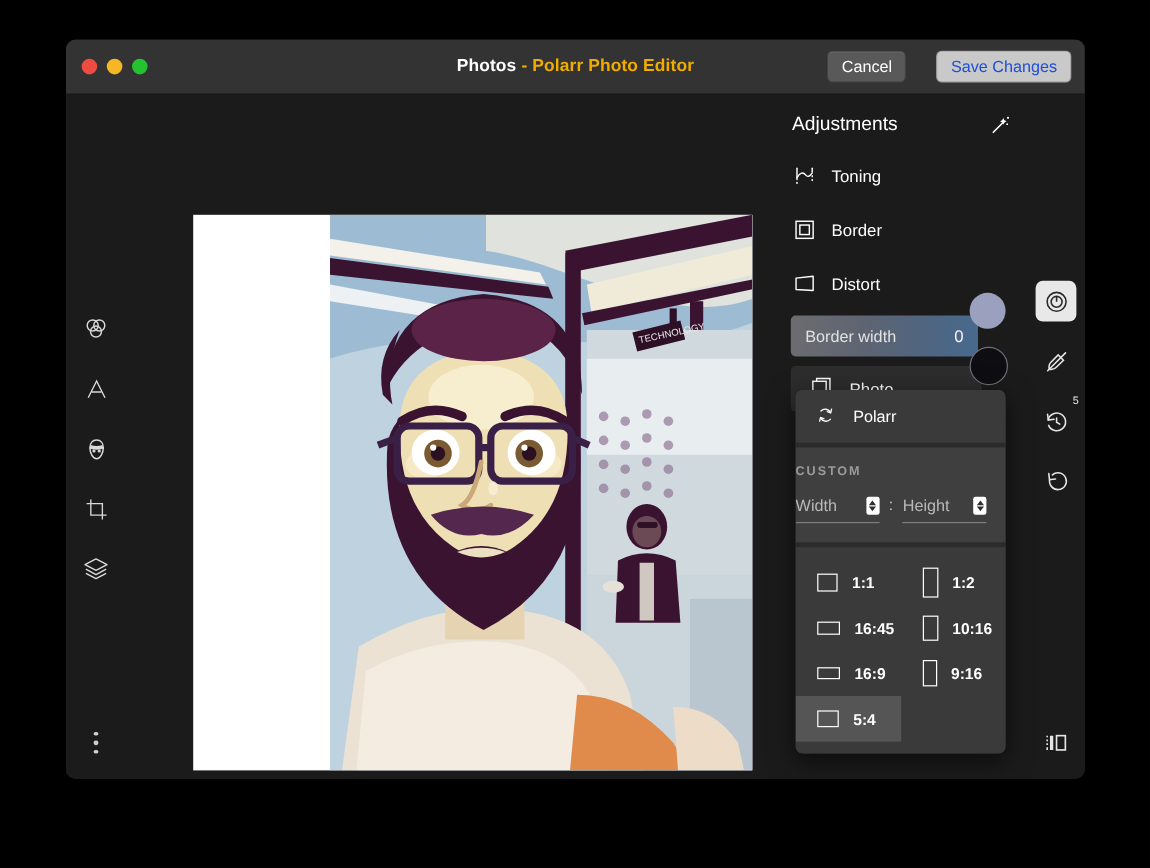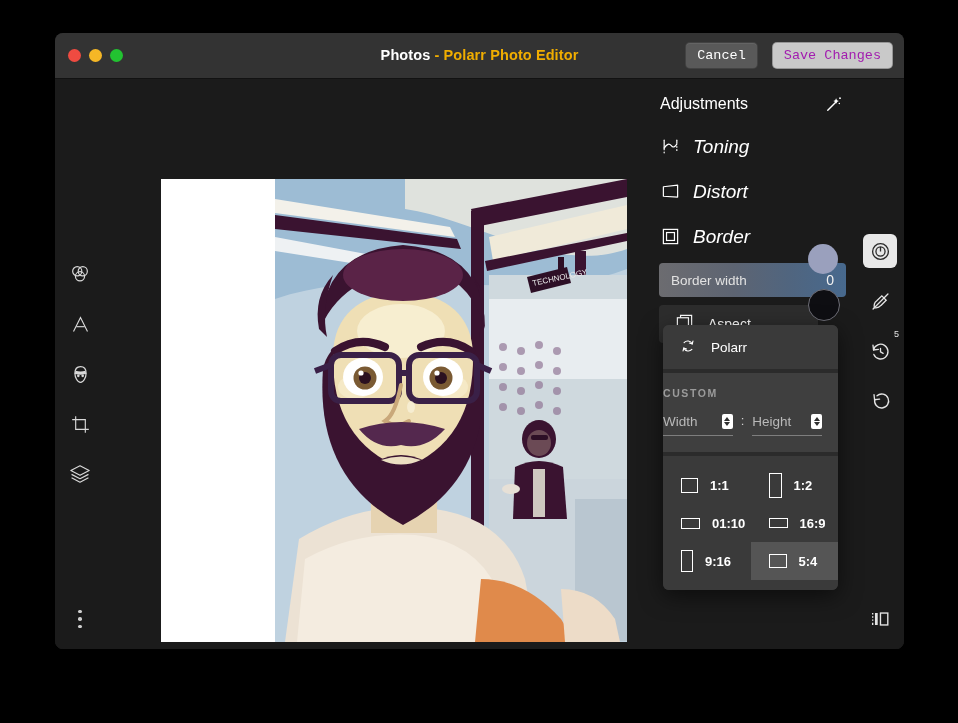--- a/index.html
+++ b/index.html
@@ -70,40 +70,39 @@
   .win-title .accent {
     color: #f0ad00;
     font-weight: 600;
   }
 
   .titlebar-buttons {
     position: absolute;
     right: 11px;
     top: 9px;
     display: flex;
-    gap: 14px;
-    font-family: Liberation Mono, monospace;
+    gap: 25px;
   }
   .tb-btn {
     height: 25px;
     padding: 0 11px;
     border-radius: 5px;
     display: flex;
     align-items: center;
     font-size: 13.5px;
     color: #ffffff;
     background: #595959;
     border: 1px solid rgba(0,0,0,0.25);
     box-shadow: 0 1px 0 rgba(255,255,255,0.07) inset;
     cursor: default;
     white-space: nowrap;
   }
   .tb-btn.primary {
     background: #c9c9c9;
-    color: #a21caf;
+    color: #1d4ed8;
   }
 
   
   .winbody {
     position: relative;
     height: 571px;
     background: #1b1b1b;
   }
 
   
@@ -215,27 +214,27 @@
   }
   .adj-row {
     height: 45px;
     display: flex;
     align-items: center;
     gap: 13px;
     padding-left: 4px;
     color: #ffffff;
     cursor: default;
   }
-  .adj-row .lbl { font-size: 19px; font-style: italic; }
+  .adj-row .lbl { font-size: 14px; }
   .adj-row .ico { width: 20px; height: 20px; display:flex; align-items:center; justify-content:center; color:#ffffff; }
 
   .slider-row {
     position: relative;
     margin: 4px 0 0 3px;
-    width: 187px;
+    width: 156px;
     height: 34px;
     border-radius: 4px;
     background: linear-gradient(90deg, #6c6c70 0%, #5d6472 40%, #50657f 70%, #47698e 100%);
     display: flex;
     align-items: center;
     justify-content: space-between;
     padding: 0 12px;
     box-sizing: border-box;
     cursor: default;
   }
@@ -637,50 +636,50 @@
                 <path d="M20 12 V13"></path>
                 <path d="M20 16 V17"></path>
                 <path d="M4 19 V20"></path>
               </svg>
             </span>
             <span class="lbl">Toning</span>
           </div>
 
           <div class="adj-row">
             <span class="ico">
-              <svg width="19" height="19" viewBox="0 0 24 24" fill="none" stroke="currentColor" stroke-width="1.5" stroke-linejoin="round">
-                <path d="M3 6 L21 4 V19 L3 18 Z"></path>
-              </svg>
-            </span>
-            <span class="lbl">Distort</span>
-          </div>
-
-          <div class="adj-row">
-            <span class="ico">
               <svg width="19" height="19" viewBox="0 0 24 24" fill="none" stroke="currentColor" stroke-width="1.5">
                 <rect x="3" y="3" width="18" height="18"></rect>
                 <rect x="7" y="7" width="10" height="10"></rect>
               </svg>
             </span>
             <span class="lbl">Border</span>
           </div>
 
+          <div class="adj-row">
+            <span class="ico">
+              <svg width="19" height="19" viewBox="0 0 24 24" fill="none" stroke="currentColor" stroke-width="1.5" stroke-linejoin="round">
+                <path d="M3 6 L21 4 V19 L3 18 Z"></path>
+              </svg>
+            </span>
+            <span class="lbl">Distort</span>
+          </div>
+
           <div class="slider-row">
             <span class="s-label">Border width</span>
             <span class="s-value">0</span>
           </div>
 
           <div class="aspect-btn">
             <span class="ico">
               <svg width="19" height="19" viewBox="0 0 24 24" fill="none" stroke="currentColor" stroke-width="1.5">
                 <rect x="3" y="6" width="14" height="14"></rect>
                 <path d="M7 6 V3 H21 V17 H17"></path>
               </svg>
             </span>
-            <span>Aspect</span>
+            <span>Photo</span>
           </div>
 
           <div class="knob knob-a"></div>
           <div class="knob knob-b"></div>
         </div>
       </div>
 
       <div class="right-rail">
 
         <div class="rr-icon rr-1 active">
@@ -779,23 +778,27 @@
           <span>1:1</span>
         </div>
 
         <div class="ratio-cell">
           <span class="rbox" style="width:13px;height:25px;"></span>
           <span>1:2</span>
         </div>
 
         <div class="ratio-cell">
           <span class="rbox" style="width:19px;height:11px;"></span>
-          <span>01:10</span>
-        </div>
-
+          <span>16:45</span>
+        </div>
+
+        <div class="ratio-cell">
+          <span class="rbox" style="width:13px;height:21px;"></span>
+          <span>10:16</span>
+        </div>
 
         <div class="ratio-cell">
           <span class="rbox" style="width:19px;height:10px;"></span>
           <span>16:9</span>
         </div>
 
         <div class="ratio-cell">
           <span class="rbox" style="width:12px;height:22px;"></span>
           <span>9:16</span>
         </div>

